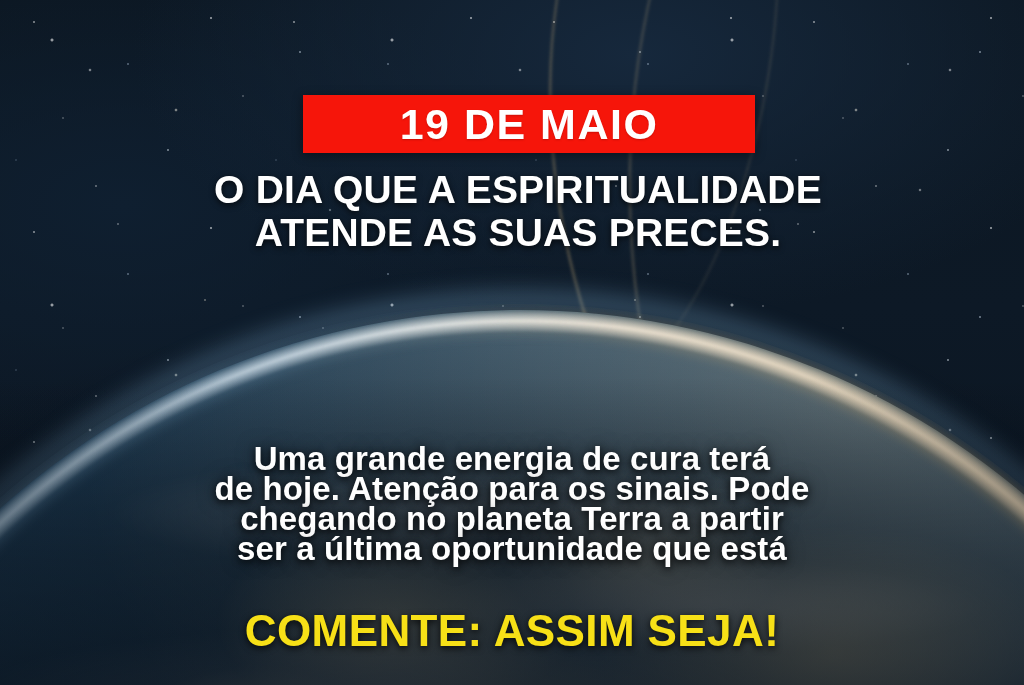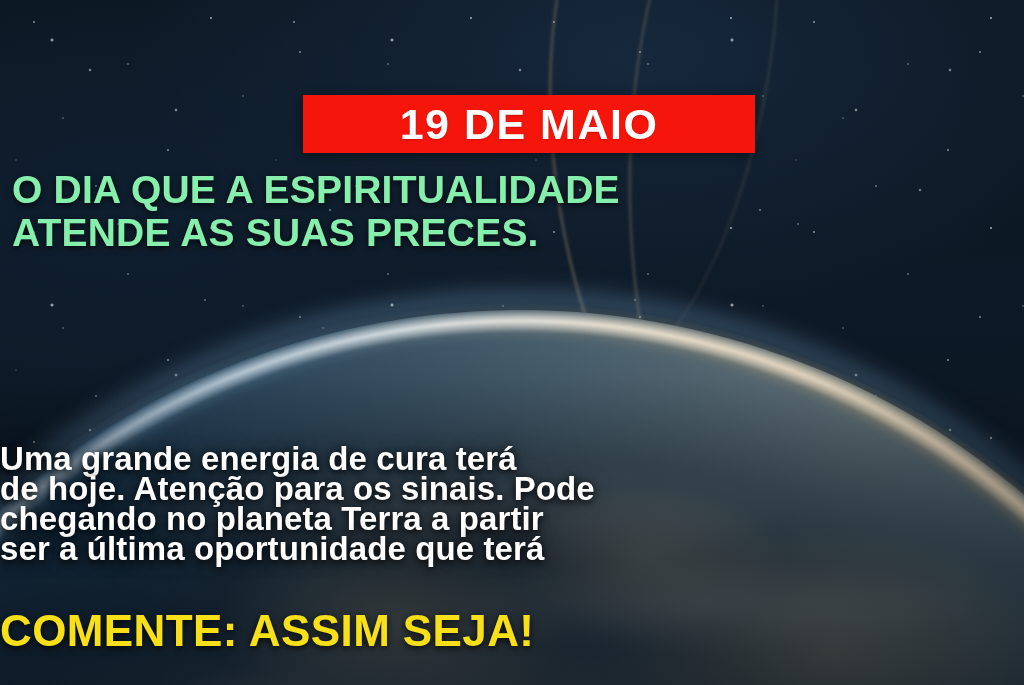--- a/index.html
+++ b/index.html
@@ -213,20 +213,21 @@
     background:
       linear-gradient(180deg, rgba(4,9,16,0) 55%, rgba(4,9,16,.42) 82%, rgba(4,9,16,.62) 100%),
       radial-gradient(ellipse 62% 34% at 50% 78%, rgba(3,8,14,.50) 0%, rgba(3,8,14,0) 100%);
     pointer-events: none;
   }
 
   
   .content {
     position: absolute;
     inset: 0;
+    text-align: center;
     padding-left: 22px;
   }
 
   .date-banner {
     position: absolute;
     left: 303px;
     top: 95px;
     width: 452px;
     height: 58px;
     background: #f6150a;
@@ -243,21 +244,21 @@
     line-height: 1;
     white-space: nowrap;
     text-shadow: 0 1px 2px rgba(120,0,0,.35);
   }
 
   .headline {
     position: absolute;
     left: 12px;
     right: 0;
     top: 168px;
-    color: #86efac;
+    color: #ffffff;
     font-size: 39px;
     font-weight: 700;
     line-height: 43px;
     letter-spacing: .2px;
     text-shadow: 0 2px 6px rgba(0,0,0,.75);
   }
   .headline .ln { display: block; white-space: nowrap; }
 
   .body-copy {
     position: absolute;
@@ -319,19 +320,19 @@
 
     <div class="headline">
       <span class="ln">O DIA QUE A ESPIRITUALIDADE</span>
       <span class="ln">ATENDE AS SUAS PRECES.</span>
     </div>
 
     <div class="body-copy">
       <span class="ln">Uma grande energia de cura terá</span>
       <span class="ln">de hoje. Atenção para os sinais. Pode</span>
       <span class="ln">chegando no planeta Terra a partir</span>
-      <span class="ln">ser a última oportunidade que terá</span>
+      <span class="ln">ser a última oportunidade que está</span>
     </div>
 
     <div class="cta">COMENTE: ASSIM SEJA!</div>
 
   </div>
 </div>
 
 </body></html>

